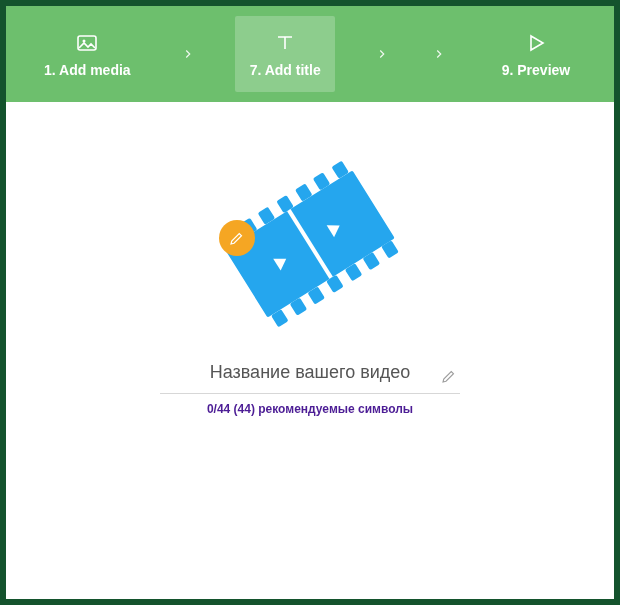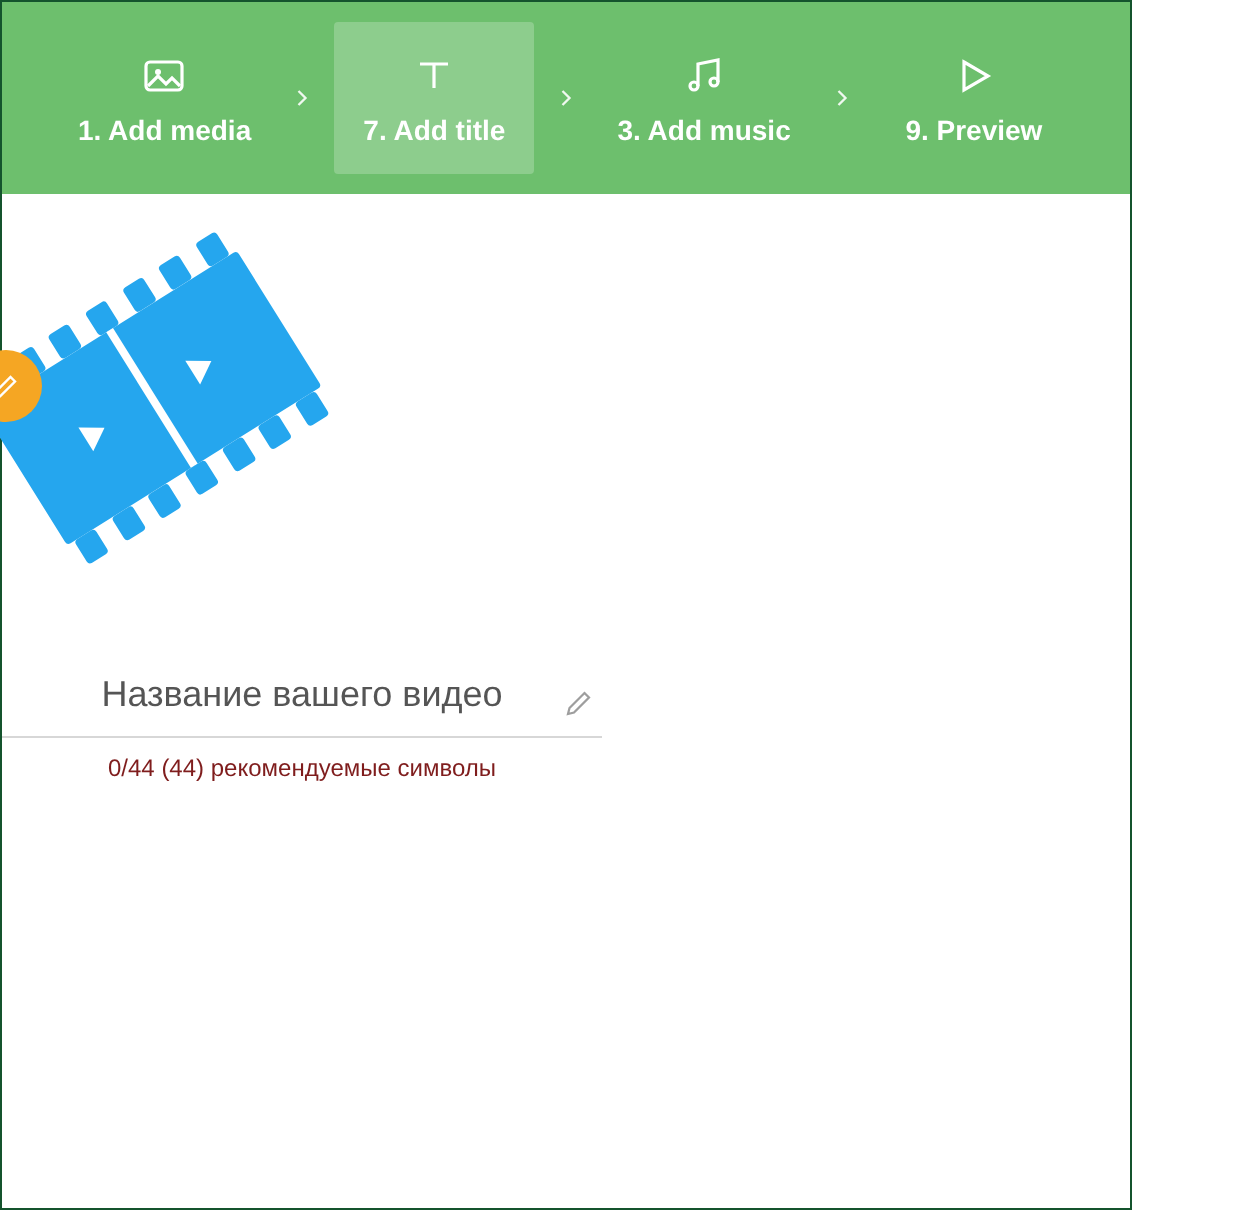--- a/index.html
+++ b/index.html
@@ -1,17 +1,17 @@
 <!DOCTYPE html>
 <html><head>
 <meta charset="utf-8">
 <style>
   * { box-sizing: border-box; margin: 0; padding: 0; }
   html, body { width: 622px; height: 605px; font-family: "Helvetica Neue", Arial, sans-serif; background: #fff; }
-  .frame { width: 566px; height: 605px; border: 1px solid #14532d; background: #fff; display: flex; flex-direction: column; }
+  .frame { width: 620px; height: 605px; border: 6px solid #14532d; background: #fff; display: flex; flex-direction: column; }
 
   
   .stepper {
     background: #6dbf6d;
     height: 96px;
     padding: 0 28px;
     display: flex;
     align-items: center;
     color: #fff;
     font-size: 14px;
@@ -33,23 +33,23 @@
   .step-icon svg { stroke: #fff; fill: none; stroke-width: 1.6; }
   .step-label { white-space: nowrap; }
   .chevron { width: 18px; display: flex; align-items: center; justify-content: center; opacity: 0.9; }
   .chevron svg { stroke: #fff; fill: none; stroke-width: 2; }
 
   
   .main {
     flex: 1;
     display: flex;
     flex-direction: column;
-    align-items: flex-start;
-    padding-top: 30px;
-    gap: 40px;
+    align-items: center;
+    padding-top: 70px;
+    gap: 20px;
   }
 
   
   .illo-wrap { position: relative; width: 150px; height: 170px; }
   .film {
     position: absolute;
     width: 150px; height: 108px;
     transform: rotate(-32deg);
     left: 0; top: 18px;
   }
@@ -119,21 +119,21 @@
     border: none; outline: none;
     font-size: 18px; color: #333; text-align: center;
     width: 100%; background: transparent;
   }
   .title-input::placeholder { color: #555; }
   .title-edit-icon {
     position: absolute; right: 0; bottom: 6px;
     width: 20px; height: 20px;
   }
   .title-edit-icon svg { stroke: #9e9e9e; fill: none; stroke-width: 1.5; }
-  .hint { font-size: 12px; color: #7f1d1d; }
+  .hint { font-size: 12px; color: #4c1d95; font-weight: bold; }
 </style>
 </head>
 <body>
 
 <div class="frame">
 
   <div class="stepper">
     <div class="steps">
 
       <div class="step">
@@ -161,30 +161,20 @@
         </span>
         <span class="step-label">7. Add title</span>
       </div>
 
       <span class="chevron">
         <svg viewBox="0 0 24 24" width="14" height="14">
             <path d="M9 6l6 6-6 6"></path>
           </svg>
       </span>
 
-      <div class="step">
-        <span class="step-icon">
-          <svg viewBox="0 0 24 24" width="24" height="24">
-              <path d="M9 17V6l10-2v11"></path>
-              <circle cx="7" cy="17" r="2"></circle>
-              <circle cx="17" cy="15" r="2"></circle>
-            </svg>
-        </span>
-        <span class="step-label">3. Add music</span>
-      </div>
 
       <span class="chevron">
         <svg viewBox="0 0 24 24" width="14" height="14">
             <path d="M9 6l6 6-6 6"></path>
           </svg>
       </span>
 
       <div class="step">
         <span class="step-icon">
           <svg viewBox="0 0 24 24" width="24" height="24">

